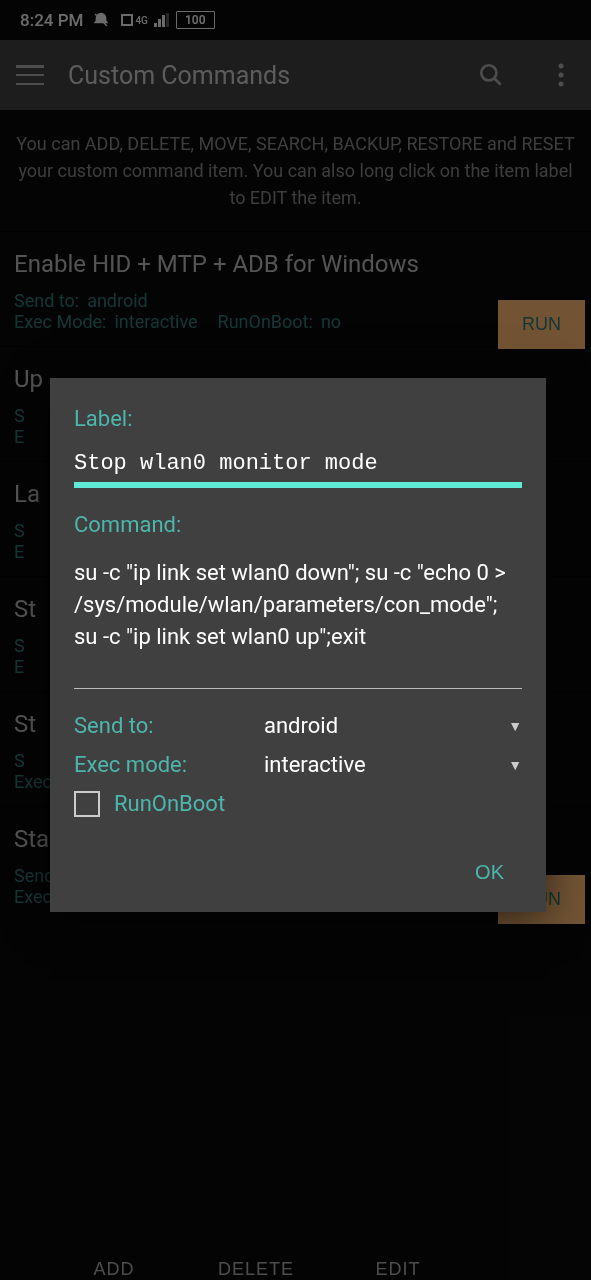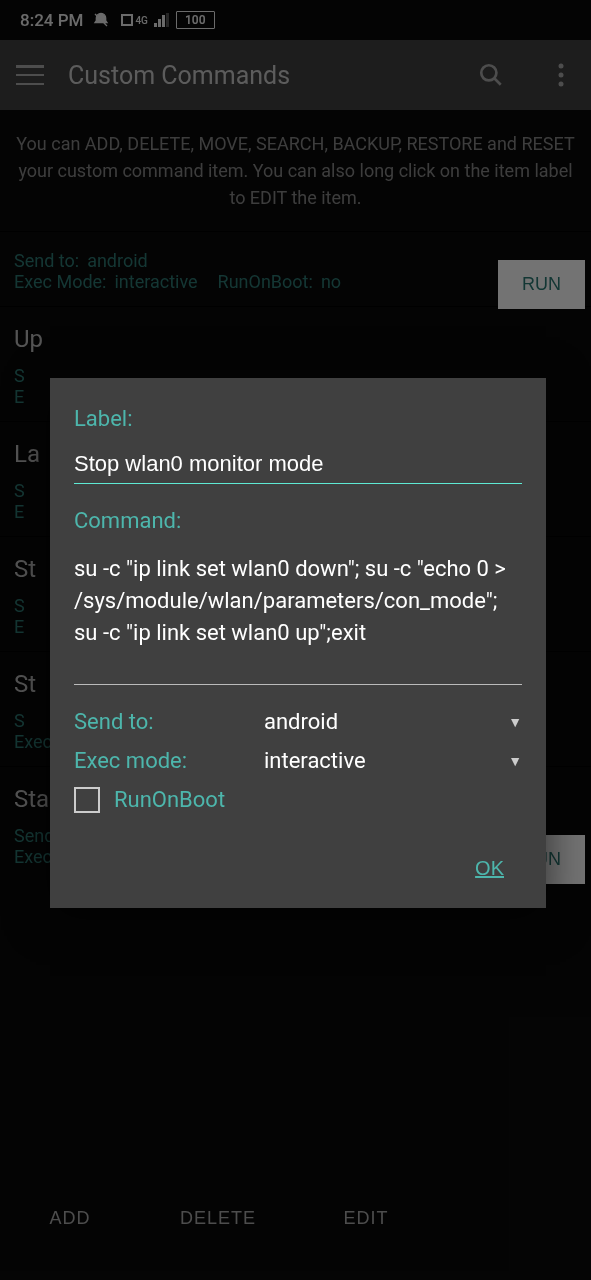--- a/index.html
+++ b/index.html
@@ -47,31 +47,32 @@
 .item {
   padding: 18px 14px 14px 14px;
   border-top: 1px solid #000;
 }
 .item-title { font-size: 24px; color: #bbb; margin-bottom: 12px; }
 .item-props { display: flex; align-items: center; flex-wrap: wrap; font-size: 18px; color: #2e7a74; }
 .prop-key { color: #2e7a74; margin-right: 8px; }
 .prop-val { color: #2e7a74; margin-right: 20px; }
 .run-btn {
   position: absolute; right: 6px; margin-top: -32px;
-  background: #ffffff; color: #2a7a74; border: none;
+  background: #fdba74; color: #2a7a74; border: none;
   padding: 14px 24px; font-size: 18px; font-weight: 500; text-align: right;
 }
 .bottom-actions {
   position: absolute;
   bottom: 0; left: 0; right: 0;
   height: 72px;
   display: flex;
-  align-items: flex-start;
+  align-items: flex-end;
   justify-content: flex-start;
-  gap: 8px;
+  gap: 2px;
+  padding-left: 44px;
 }
 .bottom-actions button {
   flex: 0 0 140px;
   background: transparent;
   border: none;
   color: #aaa;
   font-size: 18px;
   font-weight: 500;
   letter-spacing: 1px;
 }
@@ -88,26 +89,26 @@
   background: #404040;
   padding: 28px 24px 20px 24px;
   color: #fff;
   box-shadow: 0 8px 40px rgba(0,0,0,0.6);
 }
 .dlg-label { color: #4db6ac; font-size: 22px; margin-bottom: 20px; }
 .dlg-input {
   width: 100%;
   background: transparent;
   border: none;
-  border-bottom: 1px solid #5eead4;
+  border-bottom: 6px solid #5eead4;
   color: #fff;
   font-size: 22px;
   padding-bottom: 6px;
   margin-bottom: 24px;
-  font-family: Liberation Sans, sans-serif;
+  font-family: Liberation Mono, monospace;
 }
 .dlg-textarea {
   width: 100%;
   background: transparent;
   border: none;
   border-bottom: 1px solid #bbb;
   color: #fff;
   font-size: 22px;
   line-height: 1.45;
   padding-bottom: 6px;
@@ -121,21 +122,21 @@
 .dlg-row-val { color: #fff; font-size: 22px; flex: 1; }
 .chev { color: #ccc; font-size: 14px; }
 .chk-row { display: flex; align-items: flex-start; gap: 14px; margin-top: 8px; }
 .chk {
   width: 26px; height: 26px;
   border: 2.5px solid #ccc;
   background: transparent;
 }
 .chk-label { color: #4db6ac; font-size: 22px; }
 .dlg-actions { display: flex; justify-content: flex-end; margin-top: 36px; }
-.ok-btn { background: transparent; border: none; color: #4db6ac; font-size: 20px; font-weight: 500; padding: 8px 18px; text-decoration: underline; }
+.ok-btn { background: transparent; border: none; color: #4db6ac; font-size: 20px; font-weight: 500; padding: 8px 18px; }
 svg { display: block; }
 </style>
 </head>
 <body>
 
 <div class="status-bar">
   <div class="status-left">
     <span>8:24 PM</span>
     <span>
       <svg width="16" height="16" viewBox="0 0 24 24">
@@ -181,20 +182,21 @@
         <circle cx="3" cy="21" r="2.5" fill="#aaa"></circle>
       </svg>
   </div>
 </div>
 
 <div class="info-banner">You can ADD, DELETE, MOVE, SEARCH, BACKUP, RESTORE and RESET your custom command item. You can also long click on the item label to EDIT the item.</div>
 
 <div class="list">
 
   <div class="item" style="position:relative;">
+    <div class="item-title">Enable HID + MTP + ADB for Windows</div>
     <div class="item-props">
       <span class="prop-key">Send to:</span>
       <span class="prop-val">android</span>
     </div>
     <div class="item-props">
       <span class="prop-key">Exec Mode:</span>
       <span class="prop-val">interactive</span>
       <span class="prop-key">RunOnBoot:</span>
       <span class="prop-val">no</span>
     </div>

